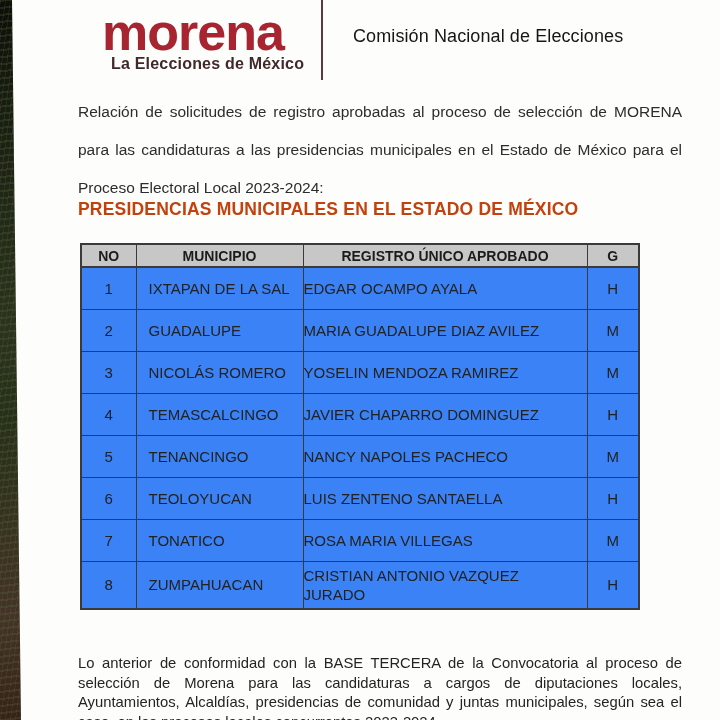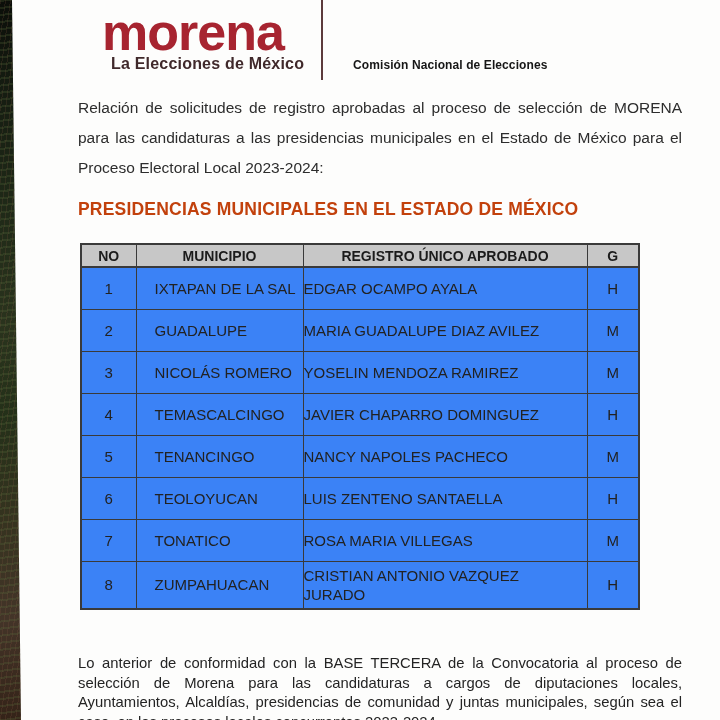--- a/index.html
+++ b/index.html
@@ -36,26 +36,26 @@
   .tagline{
     position:absolute;left:111px;top:55px;
     font-size:16px;font-weight:bold;color:#40292b;letter-spacing:.2px;
   }
   .header-divider{
     position:absolute;left:321px;top:0;width:2px;height:80px;
     background:#5c3a3c;
   }
   .org-title{
     position:absolute;left:353px;top:26px;
-    font-size:12px;font-weight:bold;color:#161616;letter-spacing:.1px;margin-top:32px;
+    font-size:18px;font-weight:normal;color:#161616;letter-spacing:.1px;
   }
   
   .intro{
     position:absolute;left:78px;top:93px;width:604px;
-    font-size:15.5px;line-height:30px;text-align:justify;color:#2d2d2d;
+    font-size:15.5px;line-height:38px;text-align:justify;color:#2d2d2d;
   }
   
   .section-title{
     position:absolute;left:78px;top:199px;width:604px;
     text-align:left;font-size:17.5px;font-weight:bold;color:#c2410c;
     letter-spacing:.2px;
   }
   
   table{
     position:absolute;left:80px;top:243px;width:558px;
@@ -72,21 +72,21 @@
     background:var(--header-bg);
     height:23px;font-size:14px;font-weight:bold;color:#1b1b1b;
     text-align:center;vertical-align:middle;
     border-bottom-width:2px;
   }
   td{
     height:42px;font-size:15px;color:#222;vertical-align:middle;
     line-height:19px;
   }
   td.cell-no,td.cell-g{text-align:center;}
-  td.cell-municipio{padding-left:18px;white-space:nowrap;overflow:hidden;}
+  td.cell-municipio{padding-left:12px;white-space:nowrap;overflow:hidden;}
   td.cell-registro{padding:4px 6px 4px 0;}
   
   .footer-text{
     position:absolute;left:78px;top:654px;width:604px;
     font-size:14.8px;line-height:19.5px;text-align:justify;color:#242424;
   }
 </style>
 </head>
 <body>
 

